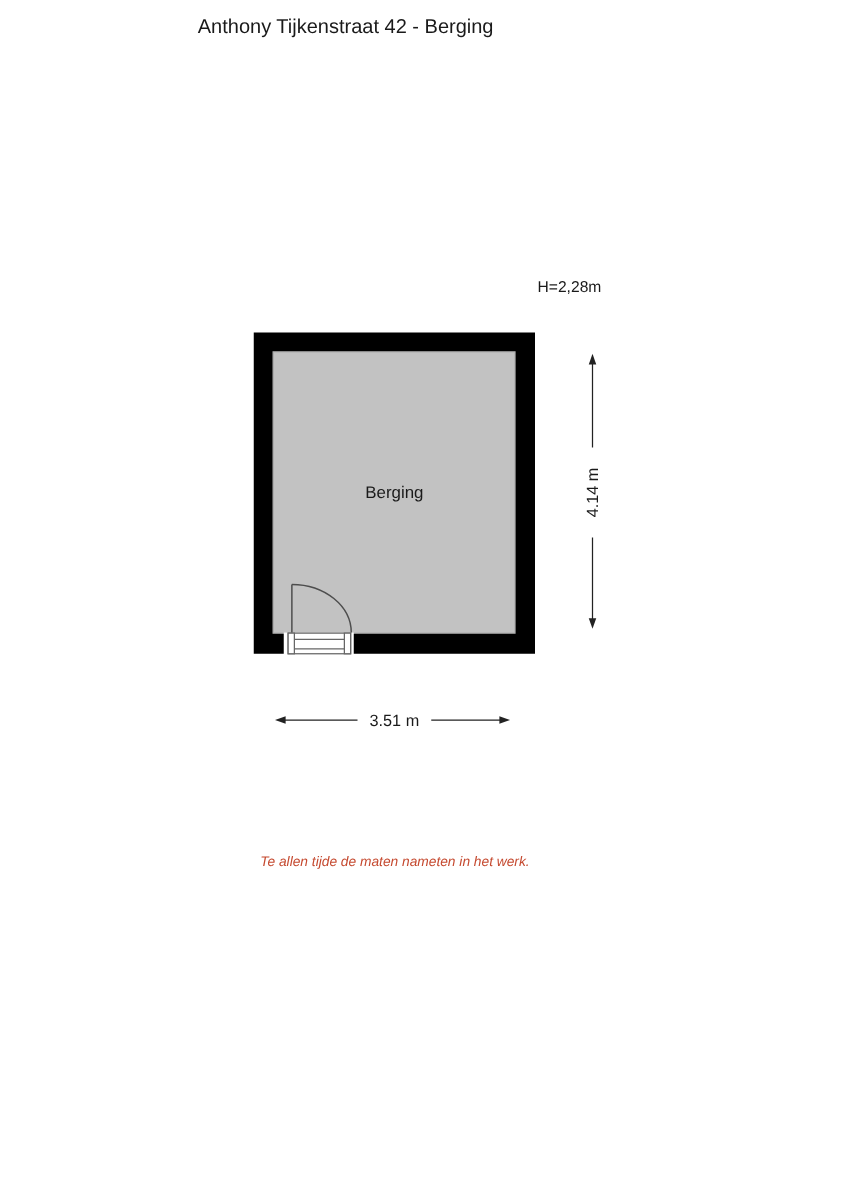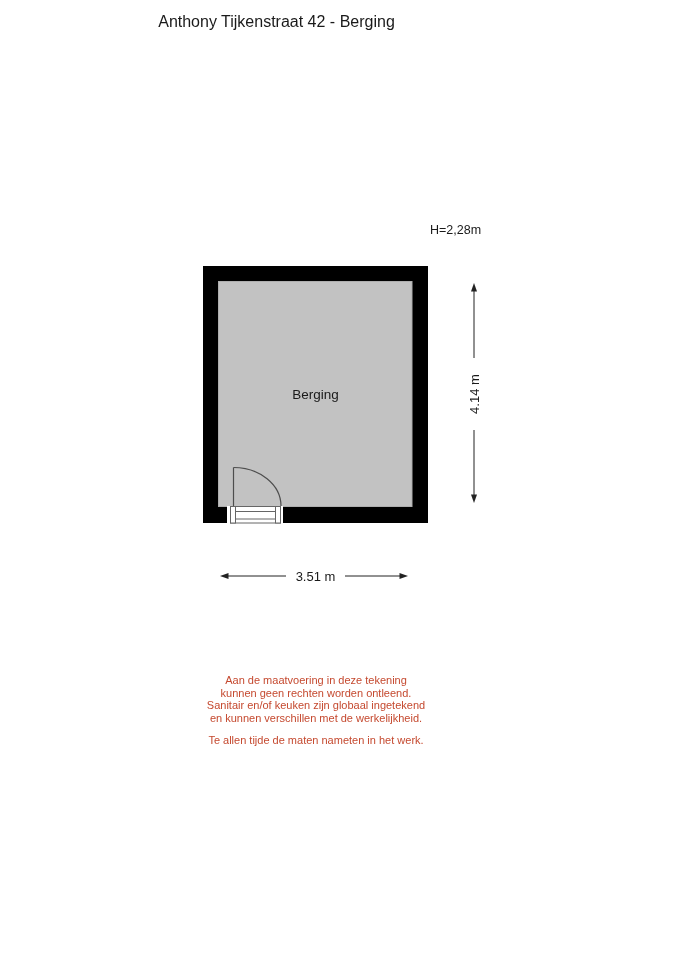--- a/index.html
+++ b/index.html
@@ -21,21 +21,21 @@
   .plan-svg { position: absolute; left: 0; top: 0; }
   .svg-label { font-family: "Liberation Sans", sans-serif; fill: #1a1a1a; }
   .disclaimer {
     position: absolute;
     left: 66px; top: 674px; width: 500px;
     text-align: center;
     font-size: 11px;
     line-height: 12.5px;
     color: #c5492f;
   }
-  .disclaimer .para2 { margin-top: 10px; }
+  .disclaimer .para2 { margin-top: 10px; font-style: italic; }
 </style>
 </head>
 <body>
 
 <div class="canvas">
 
   <div class="page-title">Anthony Tijkenstraat 42 - Berging</div>
 
   <svg class="plan-svg" width="679" height="620" viewBox="0 0 679 620">
 
@@ -69,24 +69,18 @@
     <g>
       <line x1="223" y1="576" x2="286" y2="576" stroke="#222222" stroke-width="1"></line>
       <line x1="345" y1="576" x2="405" y2="576" stroke="#222222" stroke-width="1"></line>
       <polygon points="220,576 228.5,573 228.5,579" fill="#222222"></polygon>
       <polygon points="408,576 399.5,573 399.5,579" fill="#222222"></polygon>
       <text x="315.5" y="576.5" font-size="13" text-anchor="middle" dominant-baseline="central" class="svg-label">3.51 m</text>
     </g>
   </svg>
 
   <div class="disclaimer">
-    <div class="para1">
-      <div>Aan de maatvoering in deze tekening</div>
-      <div>kunnen geen rechten worden ontleend.</div>
-      <div>Sanitair en/of keuken zijn globaal ingetekend</div>
-      <div>en kunnen verschillen met de werkelijkheid.</div>
-    </div>
     <div class="para2">
       <div>Te allen tijde de maten nameten in het werk.</div>
     </div>
   </div>
 
 </div>
 
 </body></html>

